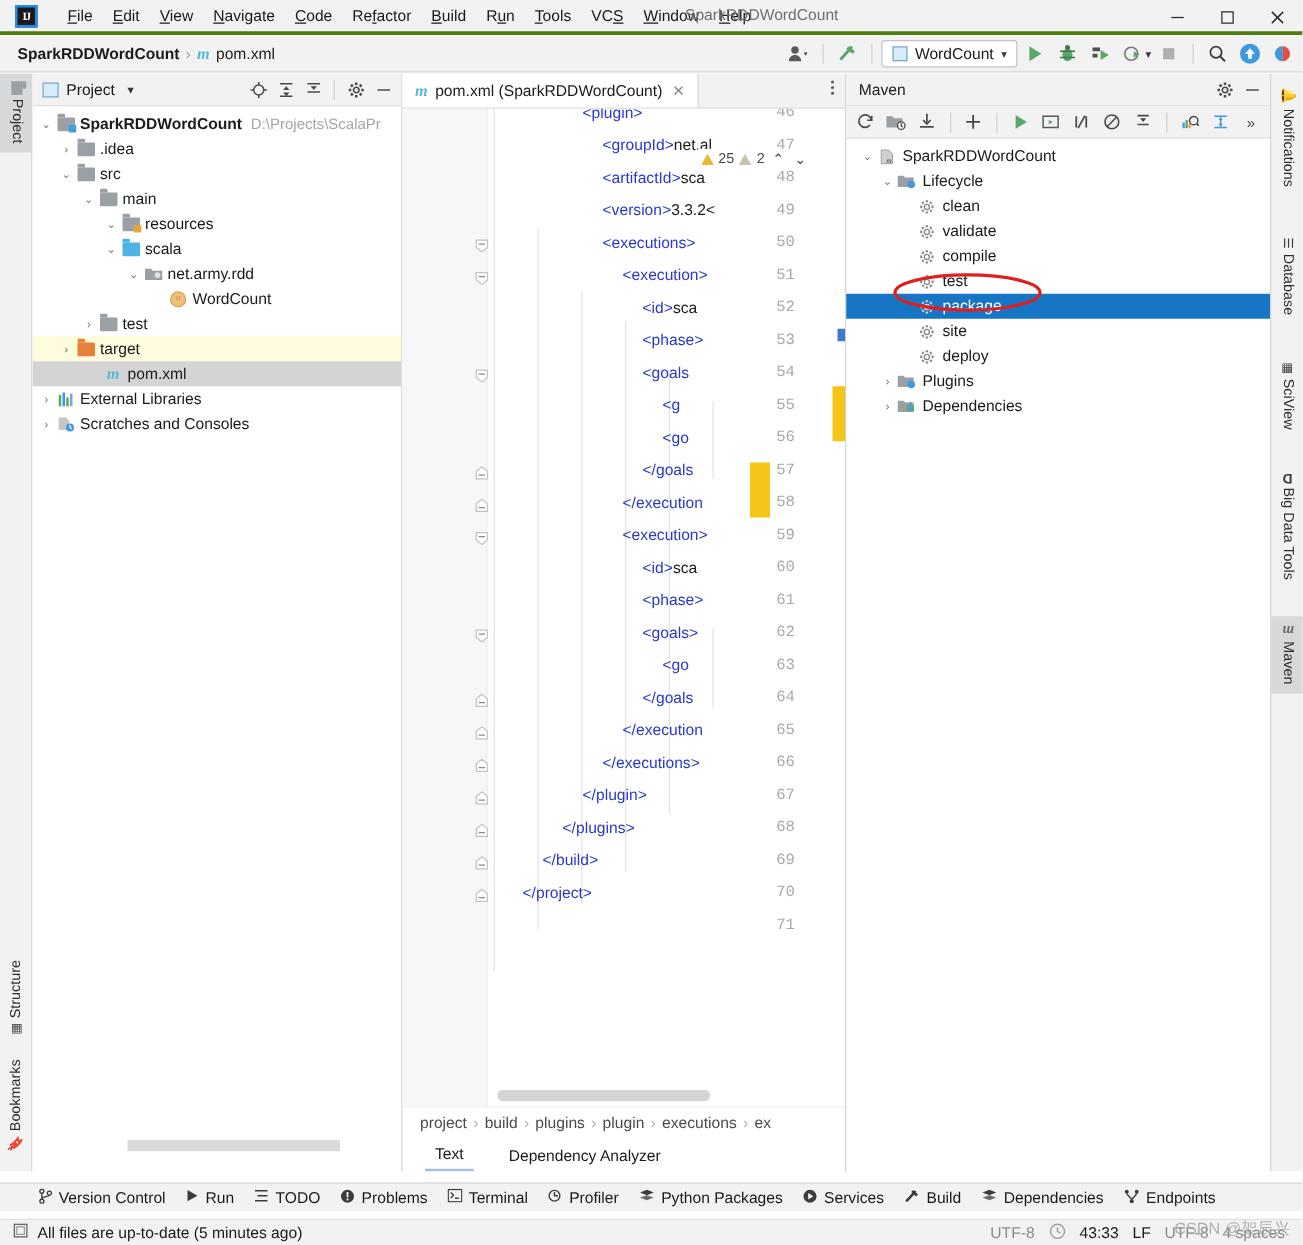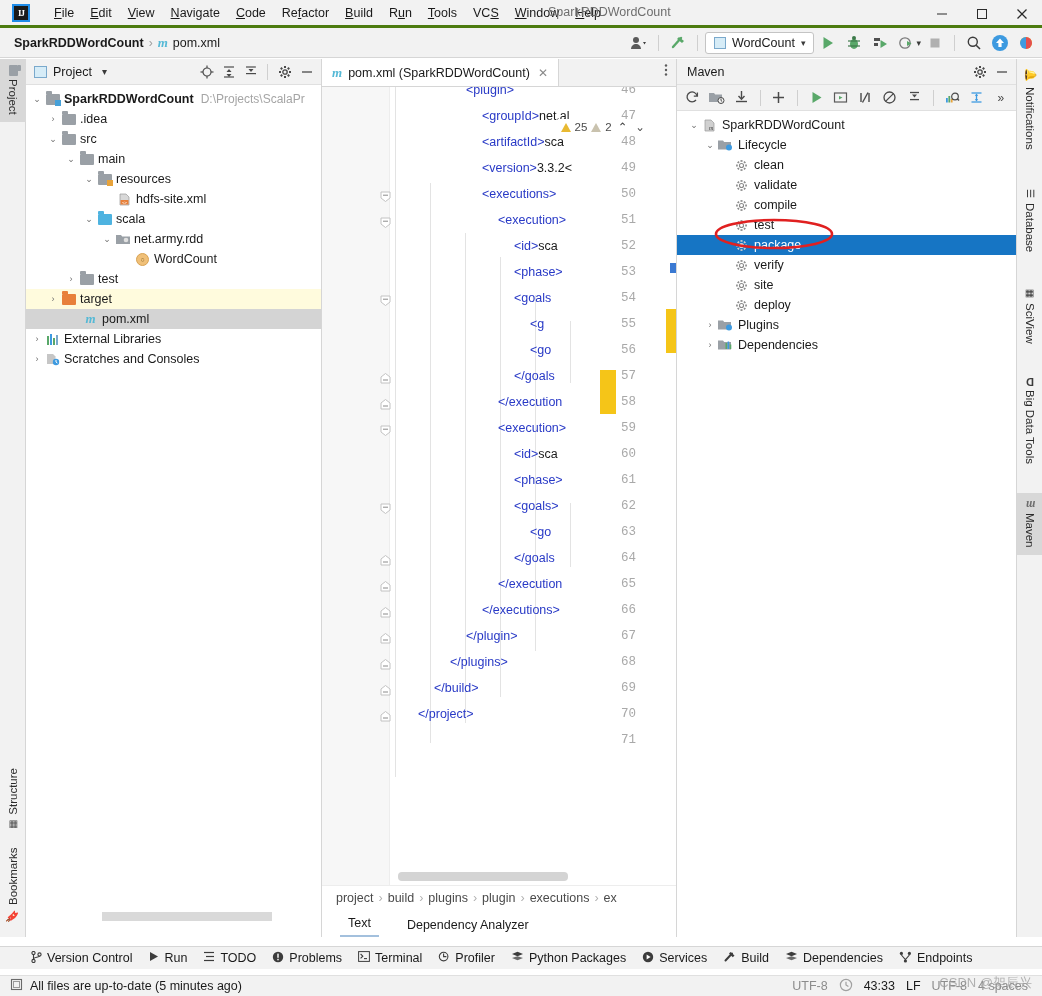--- a/index.html
+++ b/index.html
@@ -378,30 +378,20 @@
         <div class="row" style="padding-left:56px;">
           <span class="arrow">⌄</span>
           <span class="ico">
               <span class="folder" style="position:relative">
                 <span class="src-badge" style="background:#e8a33a"></span>
               </span>
             </span>
           <span class="lbl">resources</span>
         </div>
 
-        <div class="row" style="padding-left:90px;">
-          <span class="ico">
-            <svg width="13" height="13" viewBox="0 0 13 13">
-                <path d="M2 1h6l3 3v8H2z" fill="#d8d8d8" stroke="#9a9a9a" stroke-width=".7"></path>
-                <rect x="2.5" y="7" width="8" height="4.5" fill="#e8803a"></rect>
-                <text x="6.5" y="10.6" font-size="4.2" fill="#fff" text-anchor="middle" font-family="monospace">&lt;&gt;</text>
-              </svg>
-          </span>
-          <span class="lbl">hdfs-site.xml</span>
-        </div>
 
 
         <div class="row" style="padding-left:56px;">
           <span class="arrow">⌄</span>
           <span class="ico">
               <span class="folder blue"></span>
             </span>
           <span class="lbl">scala</span>
         </div>
 
@@ -862,38 +852,20 @@
                   <line x1="1.2" y1="7" x2="3" y2="7"></line>
                   <line x1="11" y1="7" x2="12.8" y2="7"></line>
                   <line x1="3" y1="3" x2="4.2" y2="4.2"></line>
                   <line x1="9.8" y1="9.8" x2="11" y2="11"></line>
                   <line x1="11" y1="3" x2="9.8" y2="4.2"></line>
                   <line x1="4.2" y1="9.8" x2="3" y2="11"></line>
                 </g>
               </svg>
           </span>
           <span style="padding-left:4px;">package</span>
-        </div>
-        <div class="mrow" style="padding-left:56px;">
-          <span class="ico" style="width:17px;display:inline-flex;justify-content:center;">
-            <svg width="13" height="13" viewBox="0 0 14 14">
-                <circle cx="7" cy="7" r="2.2" fill="#fff" stroke="#8a8a8a" stroke-width="1.2"></circle>
-                <g stroke="#8a8a8a" stroke-width="2.2">
-                  <line x1="7" y1="1.2" x2="7" y2="3"></line>
-                  <line x1="7" y1="11" x2="7" y2="12.8"></line>
-                  <line x1="1.2" y1="7" x2="3" y2="7"></line>
-                  <line x1="11" y1="7" x2="12.8" y2="7"></line>
-                  <line x1="3" y1="3" x2="4.2" y2="4.2"></line>
-                  <line x1="9.8" y1="9.8" x2="11" y2="11"></line>
-                  <line x1="11" y1="3" x2="9.8" y2="4.2"></line>
-                  <line x1="4.2" y1="9.8" x2="3" y2="11"></line>
-                </g>
-              </svg>
-          </span>
-          <span style="padding-left:4px;">verify</span>
         </div>
         <div class="mrow" style="padding-left:56px;">
           <span class="ico" style="width:17px;display:inline-flex;justify-content:center;">
             <svg width="13" height="13" viewBox="0 0 14 14">
                 <circle cx="7" cy="7" r="2.2" fill="#fff" stroke="#8a8a8a" stroke-width="1.2"></circle>
                 <g stroke="#8a8a8a" stroke-width="2.2">
                   <line x1="7" y1="1.2" x2="7" y2="3"></line>
                   <line x1="7" y1="11" x2="7" y2="12.8"></line>
                   <line x1="1.2" y1="7" x2="3" y2="7"></line>
                   <line x1="11" y1="7" x2="12.8" y2="7"></line>

